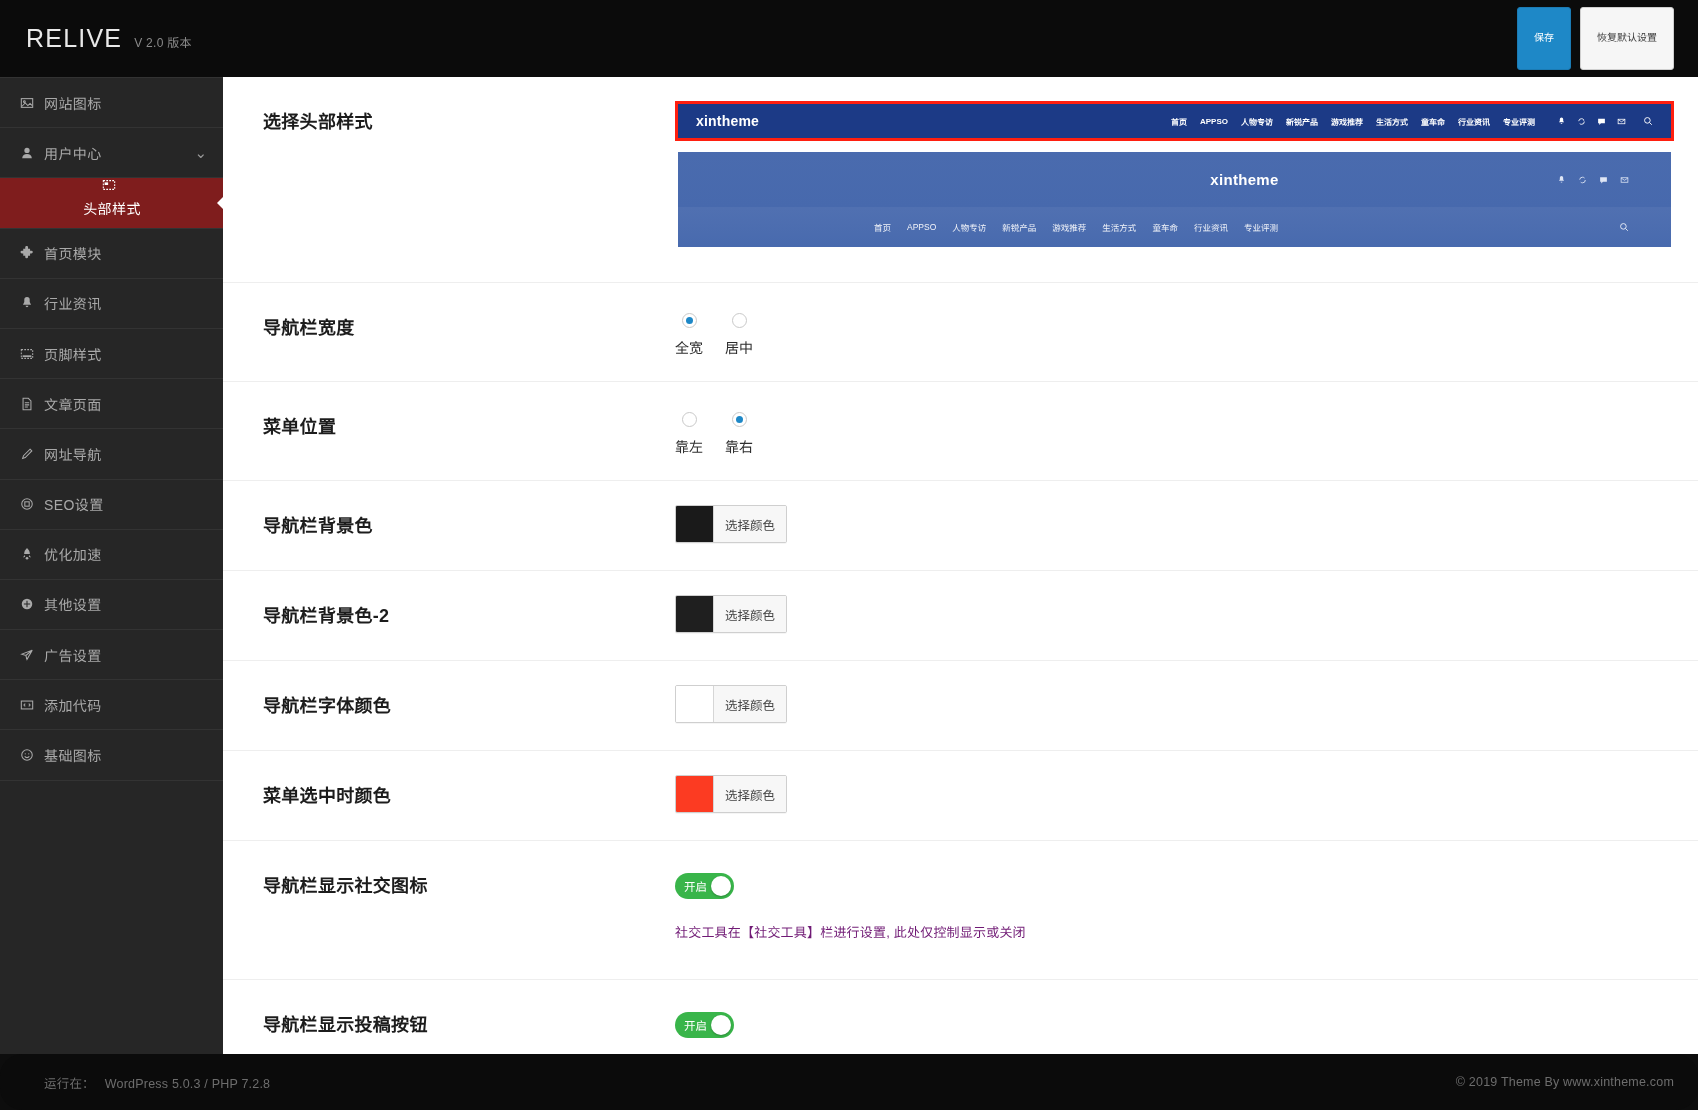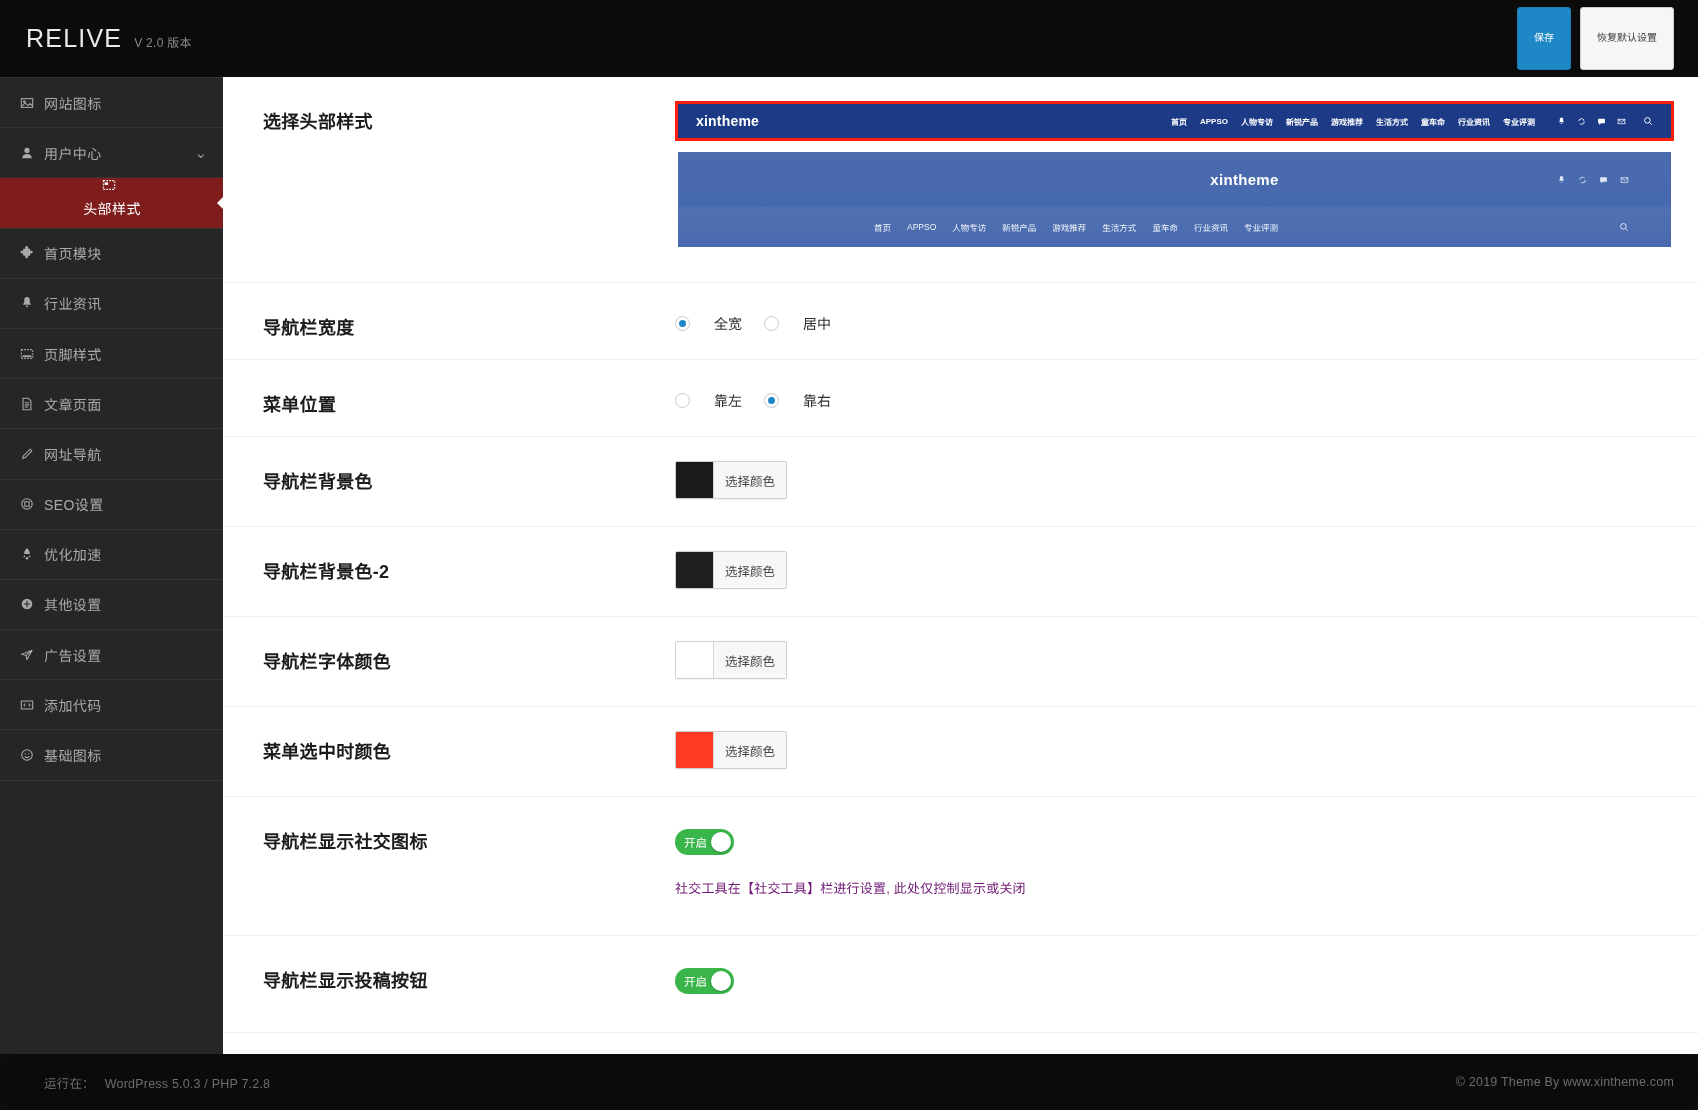--- a/index.html
+++ b/index.html
@@ -229,21 +229,21 @@
   }
   .hdr-b-search {
     position: absolute;
     right: 42px;
     top: 50%;
     transform: translateY(-50%);
   }
 
   
   .radio-group { display: flex; align-items: center; gap: 22px; padding-top: 6px; }
-  .radio-opt { display: flex; align-items: center; gap: 24px; cursor: pointer; }
+  .radio-opt { display: flex; align-items: center; gap: 9px; cursor: pointer; flex-direction: column; }
   .radio-dot {
     width: 15px; height: 15px; border-radius: 50%;
     border: 1px solid #c9c9c9; background: #fff;
     display: flex; align-items: center; justify-content: center;
     flex: 0 0 15px;
   }
   .radio-opt.checked .radio-dot::after {
     content: "";
     width: 7px; height: 7px; border-radius: 50%;
     background: #1e88c7;

